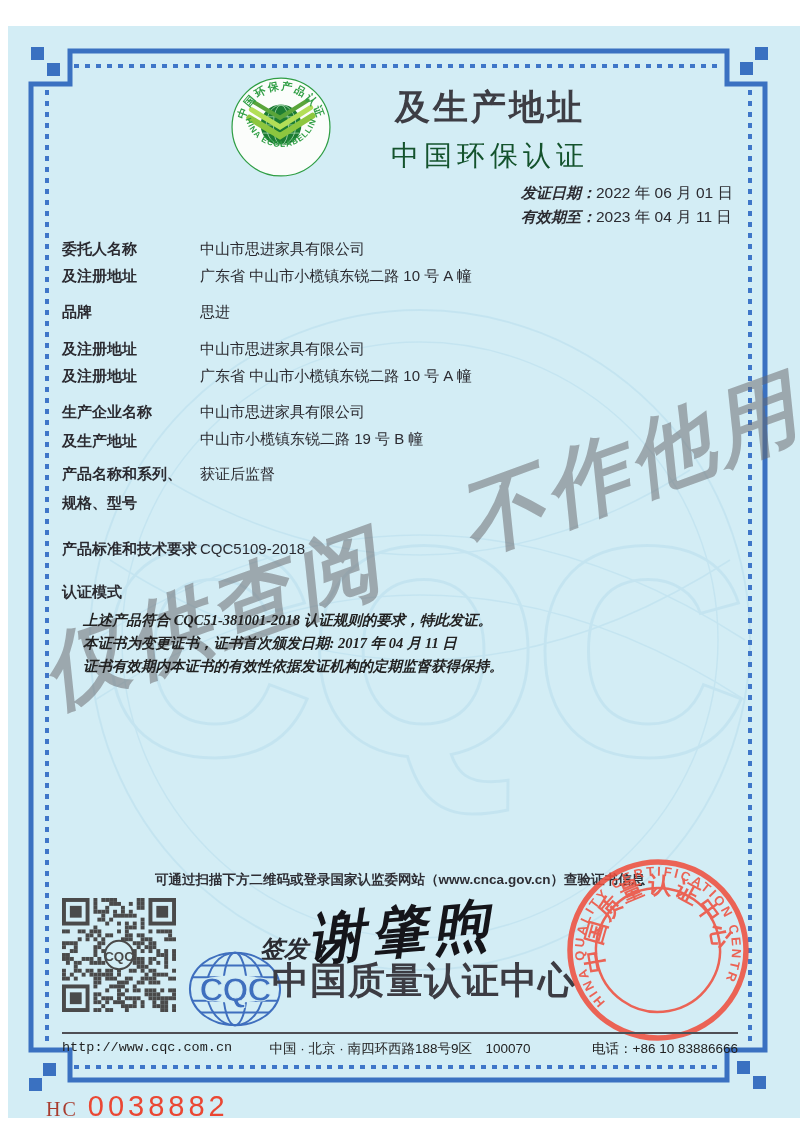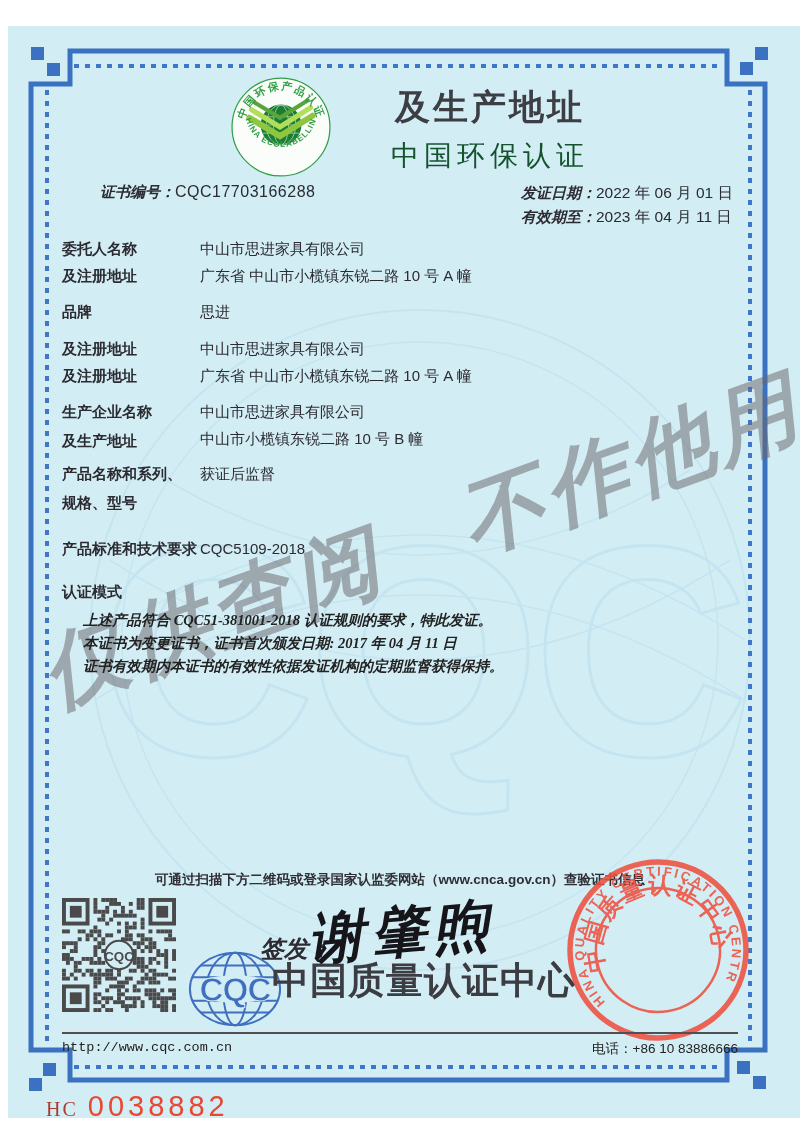--- a/index.html
+++ b/index.html
@@ -116,23 +116,20 @@
     <text font-size="8" font-weight="bold" fill="#2f9e44" letter-spacing="1" font-family="Liberation Sans, sans-serif">
       <textPath href="#arcBot" startOffset="50%" text-anchor="middle">CHINA ECOLABELLING</textPath>
     </text>
   </svg>
 
   <div class="abs" style="left:330px;top:84px;width:320px;">
     <div class="title">及生产地址</div>
     <div class="subtitle">中国环保认证</div>
   </div>
 
-  <div class="abs certno-row" style="left:100px;top:183px;">
-    <span class="kai">证书编号：</span><span class="certno-val">CQC17703166288</span>
-  </div>
   <div class="abs" style="left:521px;top:181px;">
     <div class="date-line"><span class="kai">发证日期：</span><span class="date-val">2022 年 06 月 01 日</span></div>
     <div class="date-line"><span class="kai">有效期至：</span><span class="date-val">2023 年 04 月 11 日</span></div>
   </div>
 
   <div class="flabel" style="top:240px;">委托人名称</div>
   <div class="fval" style="top:240px;">中山市思进家具有限公司</div>
   <div class="flabel" style="top:267px;">及注册地址</div>
   <div class="fval" style="top:267px;">广东省  中山市小榄镇东锐二路 10 号 A 幢</div>
 
@@ -140,21 +137,21 @@
   <div class="fval" style="top:303px;text-align:right;">思进</div>
 
   <div class="flabel" style="top:340px;">及注册地址</div>
   <div class="fval" style="top:340px;">中山市思进家具有限公司</div>
   <div class="flabel" style="top:367px;">及注册地址</div>
   <div class="fval" style="top:367px;">广东省  中山市小榄镇东锐二路 10 号 A 幢</div>
 
   <div class="flabel" style="top:403px;">生产企业名称</div>
   <div class="fval" style="top:403px;">中山市思进家具有限公司</div>
   <div class="flabel" style="top:432px;">及生产地址</div>
-  <div class="fval" style="top:430px;">中山市小榄镇东锐二路 10 号 B 幢</div>
+  <div class="fval" style="top:430px;">中山市小榄镇东锐二路 19 号 B 幢</div>
 
   <div class="flabel" style="top:465px;">产品名称和系列、</div>
   <div class="fval" style="top:465px;">获证后监督</div>
   <div class="flabel" style="top:494px;">规格、型号</div>
 
   <div class="flabel" style="top:540px;">产品标准和技术要求</div>
   <div class="fval" style="top:540px;">CQC5109-2018</div>
 
   <div class="flabel" style="top:583px;">认证模式</div>
 
@@ -498,18 +495,19 @@
         <textPath href="#stampRing" startOffset="50%" text-anchor="middle">CHINA QUALITY CERTIFICATION CENTRE</textPath>
       </text>
       <text font-size="23" font-weight="bold" fill="#ef5140" letter-spacing="2" font-family="Liberation Sans, sans-serif">
         <textPath href="#stampInner" startOffset="50%" text-anchor="middle">中国质量认证中心</textPath>
       </text>
     </g>
   </svg>
 
   <div class="foot-rule"></div>
   <div class="foot foot-url abs">http://www.cqc.com.cn</div>
+  <div class="foot foot-center abs">中国 · 北京 · 南四环西路188号9区　100070</div>
   <div class="foot foot-phone abs">电话：+86 10 83886666</div>
 
   <div class="serial">
     <span class="serial-prefix">HC</span><span class="serial-number">0038882</span>
   </div>
 </div>
 
 </body></html>

